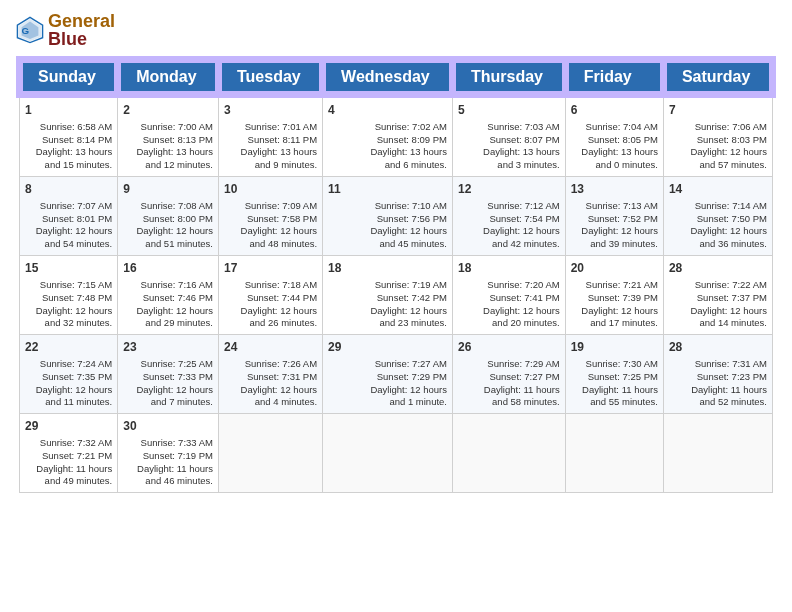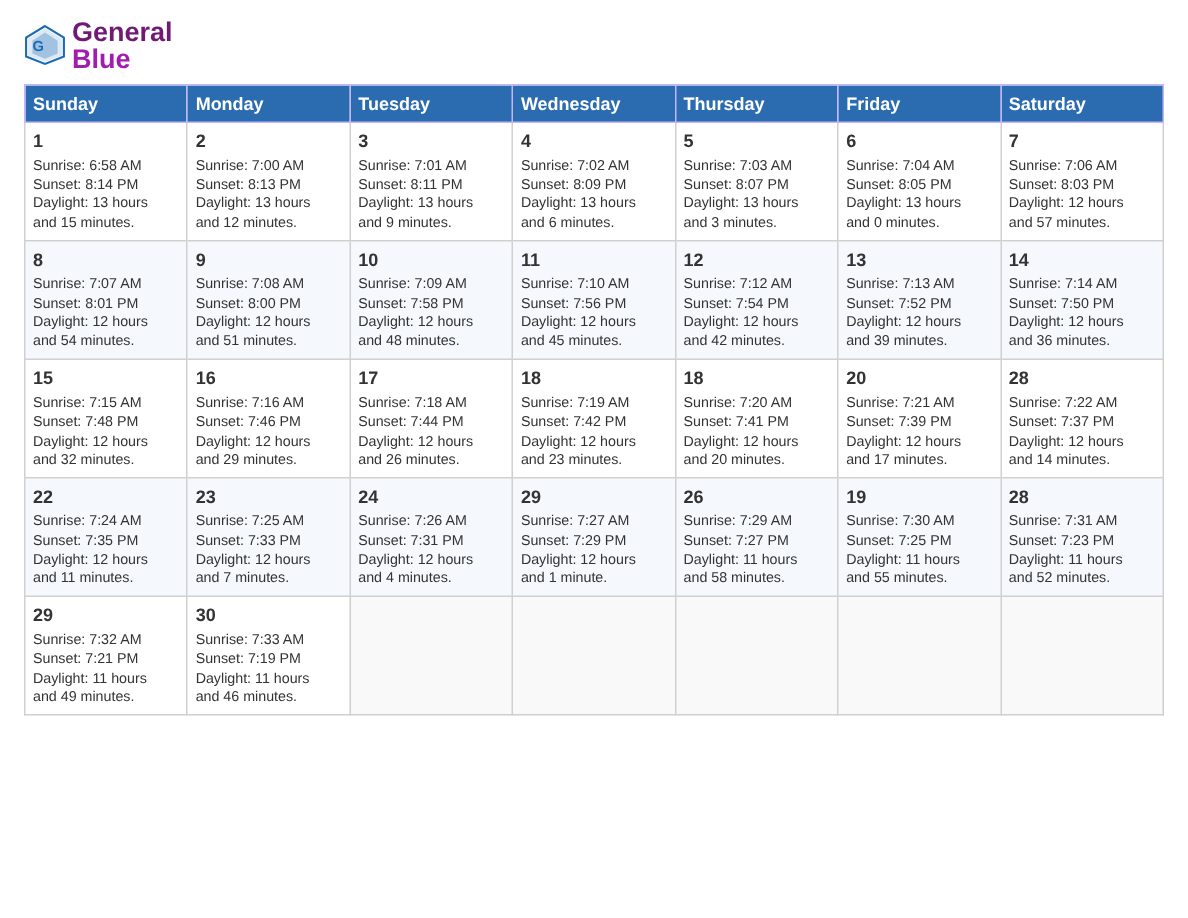--- a/index.html
+++ b/index.html
@@ -27,21 +27,21 @@
       align-items: center;
       gap: 4px;
     }
     .logo-text {
       font-size: 18px;
       font-weight: bold;
       color: #333;
       line-height: 1;
     }
     .logo-text span {
-      color: #701a75;
+      color: #a16207;
     }
     .logo-icon {
       width: 28px;
       height: 28px;
     }
     .title-block {
       text-align: right;
     }
     .month-title {
       font-size: 32px;
@@ -54,24 +54,24 @@
     }
     table {
       width: 100%;
       border-collapse: collapse;
       font-size: 10px;
     }
     thead tr th {
       background-color: #2b6cb0;
       color: #fff;
       text-align: left;
-      padding: 5px 5px;
-      font-size: 12px;
+      padding: 5px 15px;
+      font-size: 16px;
       font-weight: bold;
-      border: 1px solid #c4b5fd;
+      border: 7px solid #c4b5fd;
     }
     tbody tr td {
       vertical-align: top;
       padding: 4px 5px;
       border: 1px solid #d0d0d0;
       min-width: 95px;
       height: 72px;
       background: #fff;
       color: #333;
       line-height: 1.4;
@@ -82,39 +82,40 @@
     .day-num {
       font-size: 12px;
       font-weight: bold;
       display: block;
       margin-bottom: 2px;
     }
     .cell-text {
       font-size: 9.5px;
       color: #333;
       line-height: 1.35;
+      text-align: right;
     }
     td.empty {
       background: #f9f9f9;
     }
   </style>
 </head>
 <body>
 
 <div class="page">
   <div class="header">
     <div class="logo">
       <svg class="logo-icon" viewBox="0 0 40 40">
         <polygon points="20,4 36,14 36,30 20,36 4,30 4,14" fill="#1a6bb5" opacity="0.15"></polygon>
         <polygon points="20,8 32,16 32,28 20,33 8,28 8,16" fill="#1a6bb5" opacity="0.3"></polygon>
         <polygon points="20,2 38,13 38,31 20,38 2,31 2,13" fill="none" stroke="#1a6bb5" stroke-width="2"></polygon>
         <text x="8" y="26" font-size="14" font-weight="bold" fill="#1a6bb5" font-family="Arial">G</text>
       </svg>
       <div>
-        <div class="logo-text"><span>General</span><br><span style="color:#a21caf;">Blue</span></div>
+        <div class="logo-text"><span>General</span><br><span style="color:#7f1d1d;">Blue</span></div>
       </div>
     </div>
     <div class="title-block">
       <div class="month-title"></div>
       <div class="subtitle"></div>
     </div>
   </div>
 
   <table>
     <thead>

